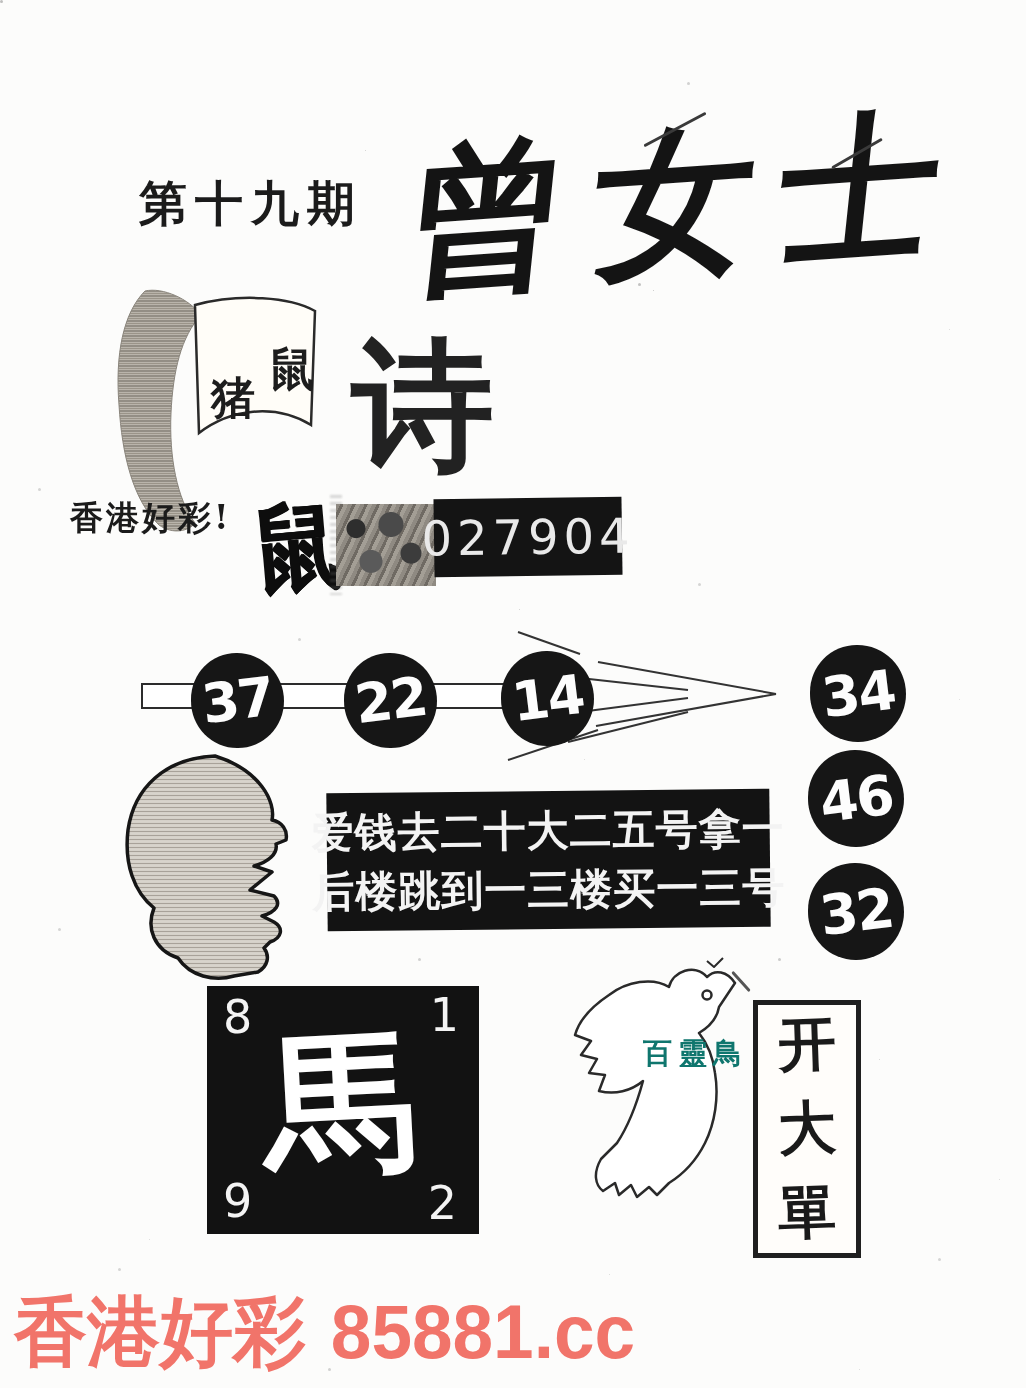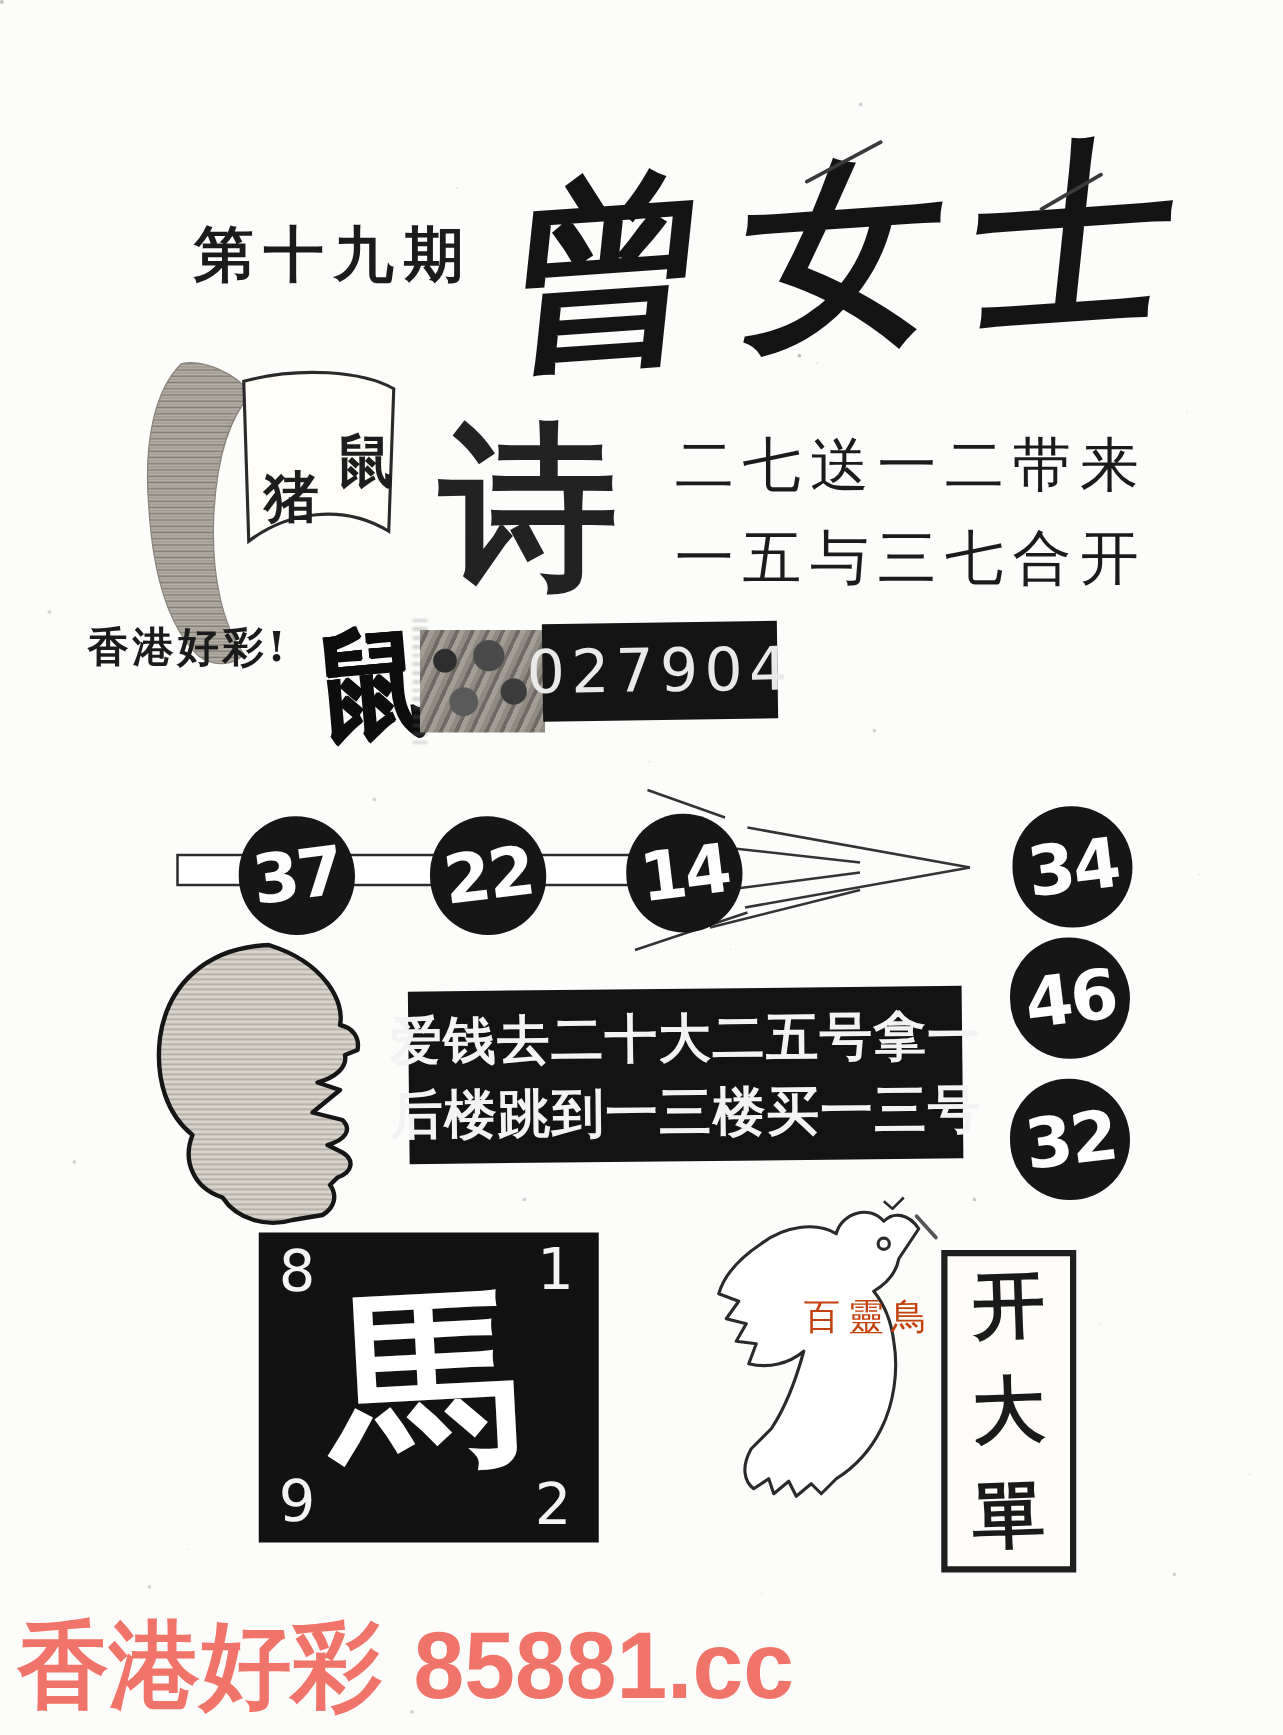--- a/index.html
+++ b/index.html
@@ -3,21 +3,21 @@
 <meta charset="utf-8">
 <style>
   html,body{margin:0;padding:0;}
   .page{
     position:relative;width:1026px;height:1388px;overflow:hidden;
     background:#fcfcfb;color:#1b1b1b;
     font-family:"DejaVu Serif", serif;
   }
   .abs{position:absolute;}
   
-  .issue-label{left:155px;top:172px;font-size:48px;font-weight:600;letter-spacing:8px;}
+  .issue-label{left:139px;top:172px;font-size:48px;font-weight:600;letter-spacing:8px;}
   .title-calli{
     left:408px;top:96px;font-size:160px;font-weight:700;letter-spacing:26px;
     transform:rotate(-4deg) skewX(-10deg);color:#141414;white-space:nowrap;
   }
   .brush-flick{background:#3a3a3a;height:3px;border-radius:2px;}
   
   .poem-heading{left:352px;top:312px;font-size:142px;font-weight:700;color:#222;}
   .poem-lines{left:540px;top:336px;font-size:47px;line-height:74px;letter-spacing:7px;font-weight:500;white-space:nowrap;}
   
   .notice{left:70px;top:500px;font-size:33px;line-height:35px;letter-spacing:3px;font-weight:600;}
@@ -50,21 +50,21 @@
     display:flex;flex-direction:column;align-items:center;justify-content:center;}
   .speech-box div{font-size:42px;line-height:59px;letter-spacing:1px;font-weight:700;color:#f3f3f3;white-space:nowrap;}
   
   .board{left:207px;top:986px;width:272px;height:248px;background:#121212;}
   .board .corner{position:absolute;font-family:"DejaVu Sans",sans-serif;font-weight:400;font-size:46px;color:#f4f4f4;}
   .board .c-tl{left:16px;top:4px;} .board .c-tr{right:20px;top:2px;}
   .board .c-bl{left:16px;bottom:6px;} .board .c-br{right:22px;bottom:4px;}
   .board .center-char{position:absolute;left:50%;top:50%;transform:translate(-52%,-52%) rotate(-3deg);
     font-size:152px;font-weight:700;color:#fff;}
   
-  .bird-label{left:643px;top:1034px;font-size:29px;font-weight:400;letter-spacing:6px;color:#c2410c;}
+  .bird-label{left:643px;top:1034px;font-size:29px;font-weight:700;letter-spacing:6px;color:#0f766e;}
   
   .sign-box{left:753px;top:1000px;width:98px;height:248px;border:5px solid #1f1f1f;background:#fffdfa;
     display:flex;flex-direction:column;align-items:center;justify-content:center;gap:6px;}
   .sign-box span{font-size:58px;font-weight:700;color:#1a1a1a;transform:rotate(-2deg);}
   
   .footer{left:14px;top:1282px;white-space:nowrap;font-family:"Liberation Sans",sans-serif;
     font-weight:700;font-size:76px;transform:scaleX(.96);transform-origin:left;}
   .footer .fname{margin-right:26px;}
   
   .speck{width:3px;height:3px;border-radius:50%;background:rgba(60,60,60,.32);
@@ -100,24 +100,20 @@
         <line x1="0" y1="3.5" x2="5" y2="3.5" stroke="#9a9489" stroke-width="1"></line>
       </pattern>
     </defs>
     <path d="M30 6 C8 28 0 70 4 120 C7 170 18 215 44 240 C58 250 74 246 80 238 C62 214 54 172 56 128 C58 86 66 52 86 30 C74 14 48 2 30 6 Z" fill="url(#ht-dark)" stroke="#8a857c" stroke-width="1"></path>
     <path d="M80 20 C125 8 175 12 200 26 L196 140 C160 118 115 124 84 148 Z" fill="#fffdf8" stroke="#2a2a2a" stroke-width="2.5"></path>
     <text x="96" y="128" font-size="44" font-weight="700" fill="#1d1d1d">猪</text>
     <text x="154" y="100" font-size="46" font-weight="700" fill="#1d1d1d">鼠</text>
   </svg>
 
   <div class="abs poem-heading">诗</div>
-  <div class="abs poem-lines">
-    <div>二七送一二带来</div>
-    <div>一五与三七合开</div>
-  </div>
 
   <div class="abs notice">
     <div>香港好彩!</div>
   </div>
   <div class="abs seal">
     <span>鼠</span>
   </div>
   <div class="abs smudge-column"></div>
   <div class="abs photo-patch"></div>
   <div class="abs serial-box">

